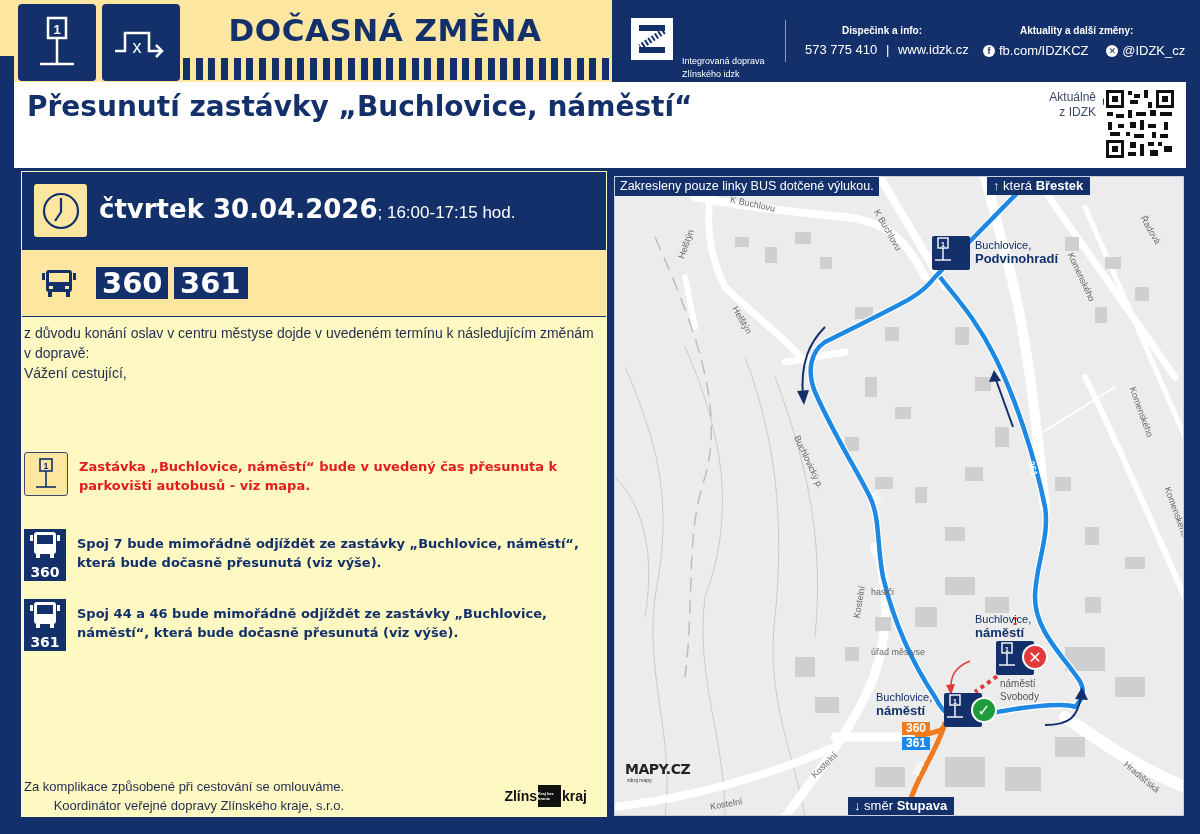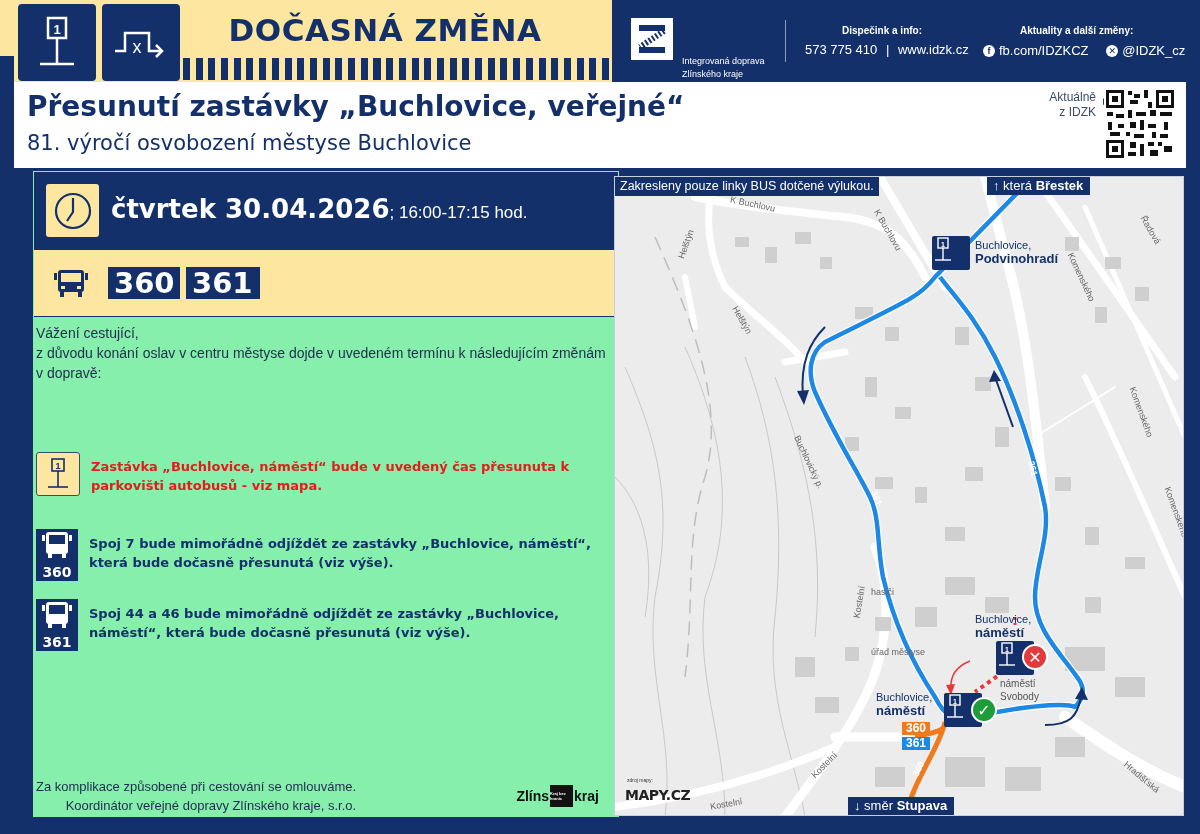--- a/index.html
+++ b/index.html
@@ -31,21 +31,21 @@
 
   
   .title-band { position: absolute; left: 14px; top: 82px; width: 1172px; height: 86px; background: #fff; }
   .main-title { position: absolute; left: 13px; top: 8px; font-size: 28px; font-weight: 700; color: #13306a; font-family: "DejaVu Sans", sans-serif; }
   .sub-title { position: absolute; left: 13px; top: 49px; font-size: 21px; color: #13306a; font-family: "DejaVu Sans", sans-serif; }
   .qr-label { position: absolute; right: 90px; top: 8px; font-size: 12px; text-align: right; line-height: 15px; color: #3b4a6b; }
   .qr-arrow { position: absolute; right: 76px; top: 14px; font-size: 9px; color: #13306a; }
   .qr { position: absolute; right: 10px; top: 6px; width: 72px; height: 72px; background: #fff; }
 
   
-  .left-panel { position: absolute; left: 32px; top: 170px; width: 588px; height: 648px; background: #86efac; border: 1px solid #13306a; }
+  .left-panel { position: absolute; left: 20px; top: 170px; width: 588px; height: 648px; background: #fef9c3; border: 1px solid #13306a; }
   .date-band { position: absolute; left: 1px; top: 1px; width: 584px; height: 78px; background: #13306a; }
   .clock-tile { position: absolute; left: 12px; top: 12px; width: 53px; height: 53px; background: #fde7a0; border-radius: 3px; display: flex; align-items: center; justify-content: center; }
   .date-text { position: absolute; left: 77px; top: 22px; color: #fff; white-space: nowrap; }
   .date-text .d { font-size: 26px; font-weight: 700; font-family: "DejaVu Sans", sans-serif; }
   .date-text .t { font-size: 17px; }
   .lines-band { position: absolute; left: 1px; top: 79px; width: 584px; height: 67px; background: #fde7a0; border-bottom: 1px solid #13306a; }
   .bus-ico { position: absolute; left: 20px; top: 17px; }
   .line-badge { position: absolute; top: 17px; height: 32px; background: #13306a; color: #fff; font-size: 29px; font-weight: 700; font-family: "DejaVu Sans", sans-serif; line-height: 32px; padding: 0 6px; }
   .line-badge.l1 { left: 74px; width: 72px; }
   .line-badge.l2 { left: 152px; width: 74px; }
@@ -70,21 +70,21 @@
   .dir.n { left: 372px; top: 0; }
   .dir.s { left: 233px; top: 620px; }
   .map-lbl { position: absolute; font-size: 11px; color: #13306a; line-height: 13px; }
   .map-lbl b { font-size: 13px; font-weight: 700; }
   .map-stop { position: absolute; width: 38px; height: 34px; background: #13306a; border-radius: 2px; display: flex; align-items: center; justify-content: center; }
   .mark { position: absolute; width: 26px; height: 26px; border-radius: 50%; display: flex; align-items: center; justify-content: center; color: #fff; font-weight: 900; font-size: 16px; border: 2px solid #fff; }
   .mark.no { background: #e33b3b; }
   .mark.ok { background: #1e9c3a; }
   .mini-badge { position: absolute; font-size: 12px; font-weight: 700; color: #fff; padding: 0 4px; line-height: 13px; }
   .mapy-src { position: absolute; left: 12px; top: 600px; font-size: 5px; color: #333; }
-  .mapy-logo { position: absolute; left: 10px; top: 610px; font-size: 14px; font-weight: 900; color: #222; letter-spacing: -0.5px; font-family: "DejaVu Sans", sans-serif; }
+  .mapy-logo { position: absolute; left: 10px; top: 584px; font-size: 14px; font-weight: 900; color: #222; letter-spacing: -0.5px; font-family: "DejaVu Sans", sans-serif; }
   .street { position: absolute; font-size: 9px; color: #666; white-space: nowrap; }
 </style>
 </head>
 <body>
 
 <div class="banner">
   <div class="left-bar"></div>
   <div class="icon-tile t1">
     <svg width="44" height="56" viewBox="0 0 44 56">
         <rect x="13" y="3" width="18" height="20" fill="none" stroke="#fff" stroke-width="2.5"></rect>
@@ -107,21 +107,21 @@
 <div class="hdr">
   <div class="idzk-logo">
     <svg width="42" height="42" viewBox="0 0 42 42">
         <rect x="8" y="7" width="26" height="6" fill="#13306a"></rect>
         <rect x="8" y="29" width="26" height="6" fill="#13306a"></rect>
         <path d="M33 13 L9 29" stroke="#13306a" stroke-width="6" stroke-dasharray="2 2"></path>
       </svg>
   </div>
   <div class="idzk-name">
     <div>Integrovaná doprava</div>
-    <div>Zlínského kraje</div>
+    <div>Zlínského idzk</div>
   </div>
   <div class="hdr-divider"></div>
   <div class="hdr-block b1">
     <div class="h">Dispečink a info:</div>
     <div class="v">
       <span>573 775 410</span>
       <span style="margin:0 5px;">|</span>
       <span>www.idzk.cz</span>
     </div>
   </div>
@@ -134,22 +134,21 @@
         </span>
       <span class="social">
           <span class="sicon">✕</span>
           <span>@IDZK_cz</span>
         </span>
     </div>
   </div>
 </div>
 
 <div class="title-band">
-  <div class="main-title">Přesunutí zastávky „Buchlovice, veřejné“</div>
-  <div class="sub-title">81. výročí osvobození městyse Buchlovice</div>
+  <div class="main-title">Přesunutí zastávky „Buchlovice, náměstí“</div>
   <div class="qr-label">
     <div>Aktuálně</div>
     <div>z IDZK</div>
   </div>
   <div class="qr-arrow">▶</div>
   <div class="qr">
     <svg width="72" height="72" viewBox="0 0 72 72">
       <rect x="0" y="0" width="72" height="72" fill="#fff"></rect>
       <g fill="#111">
         <rect x="2" y="2" width="18" height="18"></rect>
@@ -222,22 +221,22 @@
           <rect x="31" y="6" width="3" height="7" fill="#13306a"></rect>
           <rect x="6" y="25" width="4" height="5" fill="#13306a"></rect>
           <rect x="24" y="25" width="4" height="5" fill="#13306a"></rect>
         </svg>
     </div>
     <div class="line-badge l1">360</div>
     <div class="line-badge l2">361</div>
   </div>
 
   <div class="intro">
+    <div>z důvodu konání oslav v centru městyse dojde v uvedeném termínu k následujícím změnám v dopravě:</div>
     <div>Vážení cestující,</div>
-    <div>z důvodu konání oslav v centru městyse dojde v uvedeném termínu k následujícím změnám v dopravě:</div>
   </div>
 
   <div class="notice red" style="top:281px;">
     <div class="stop-tile">
       <svg width="26" height="34" viewBox="0 0 26 34">
           <rect x="7" y="2" width="12" height="12" fill="none" stroke="#13306a" stroke-width="1.6"></rect>
           <text x="13" y="12" font-size="9" font-weight="700" fill="#13306a" text-anchor="middle" font-family="Liberation Sans, sans-serif">1</text>
           <line x1="13" y1="14" x2="13" y2="30" stroke="#13306a" stroke-width="1.6"></line>
           <line x1="3" y1="30" x2="23" y2="30" stroke="#13306a" stroke-width="1.6"></line>
         </svg>

